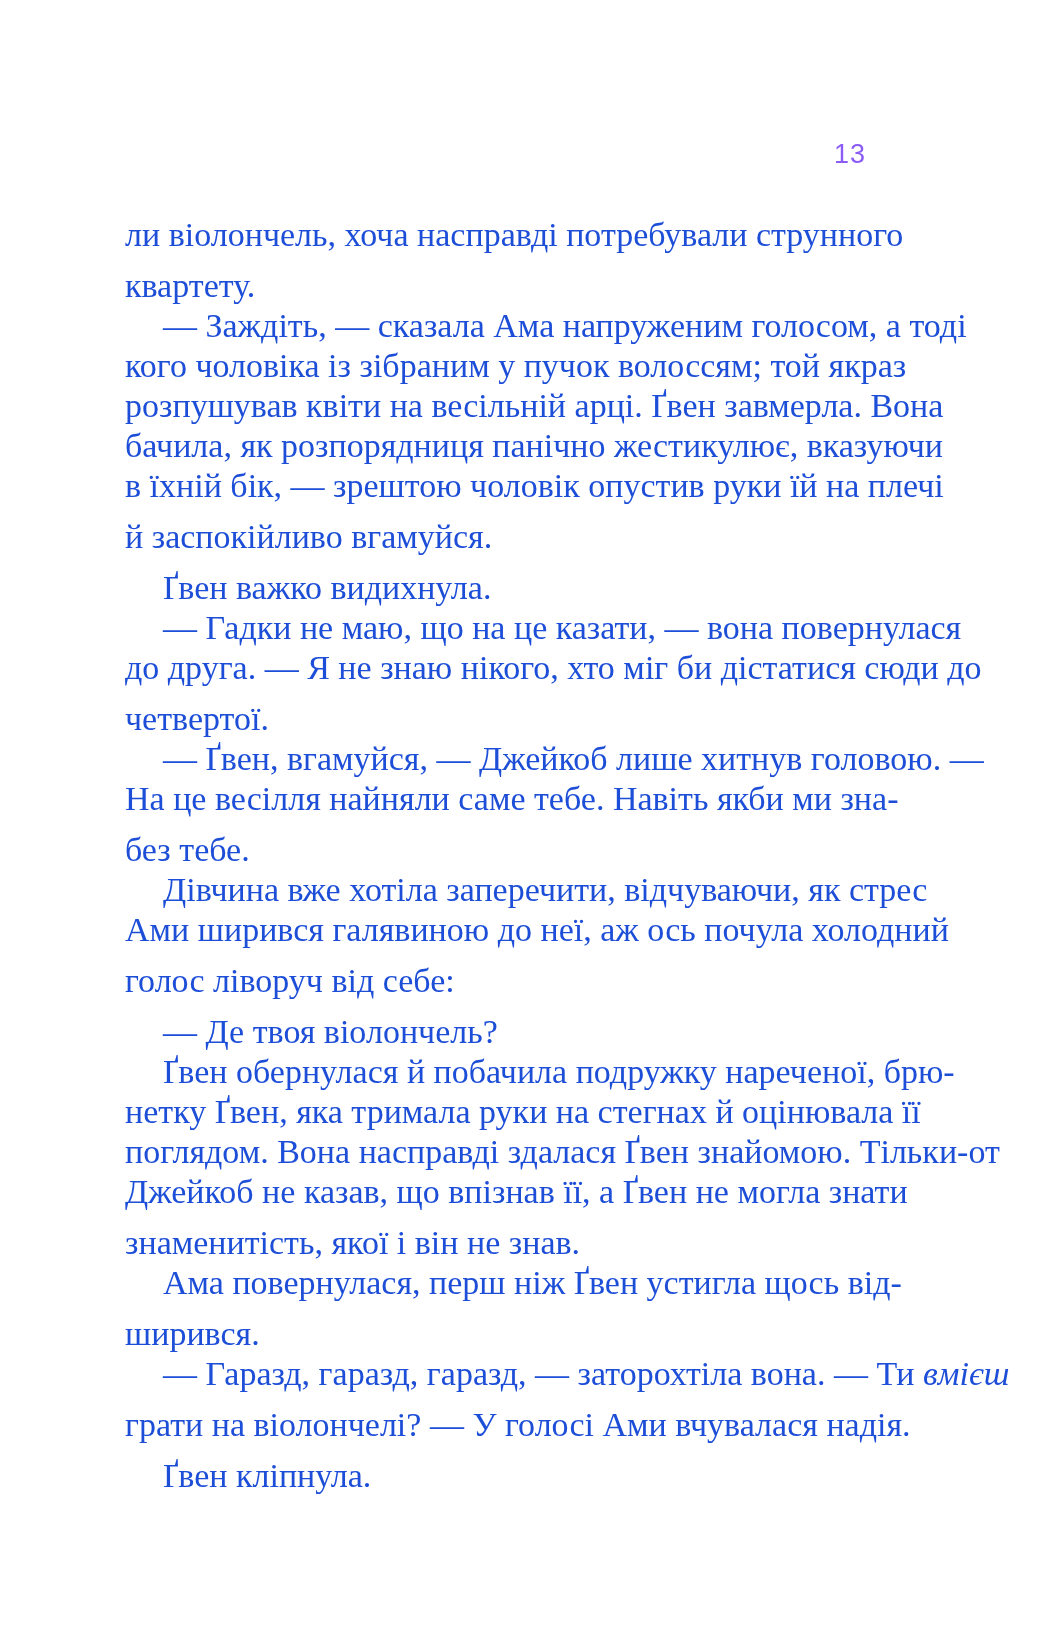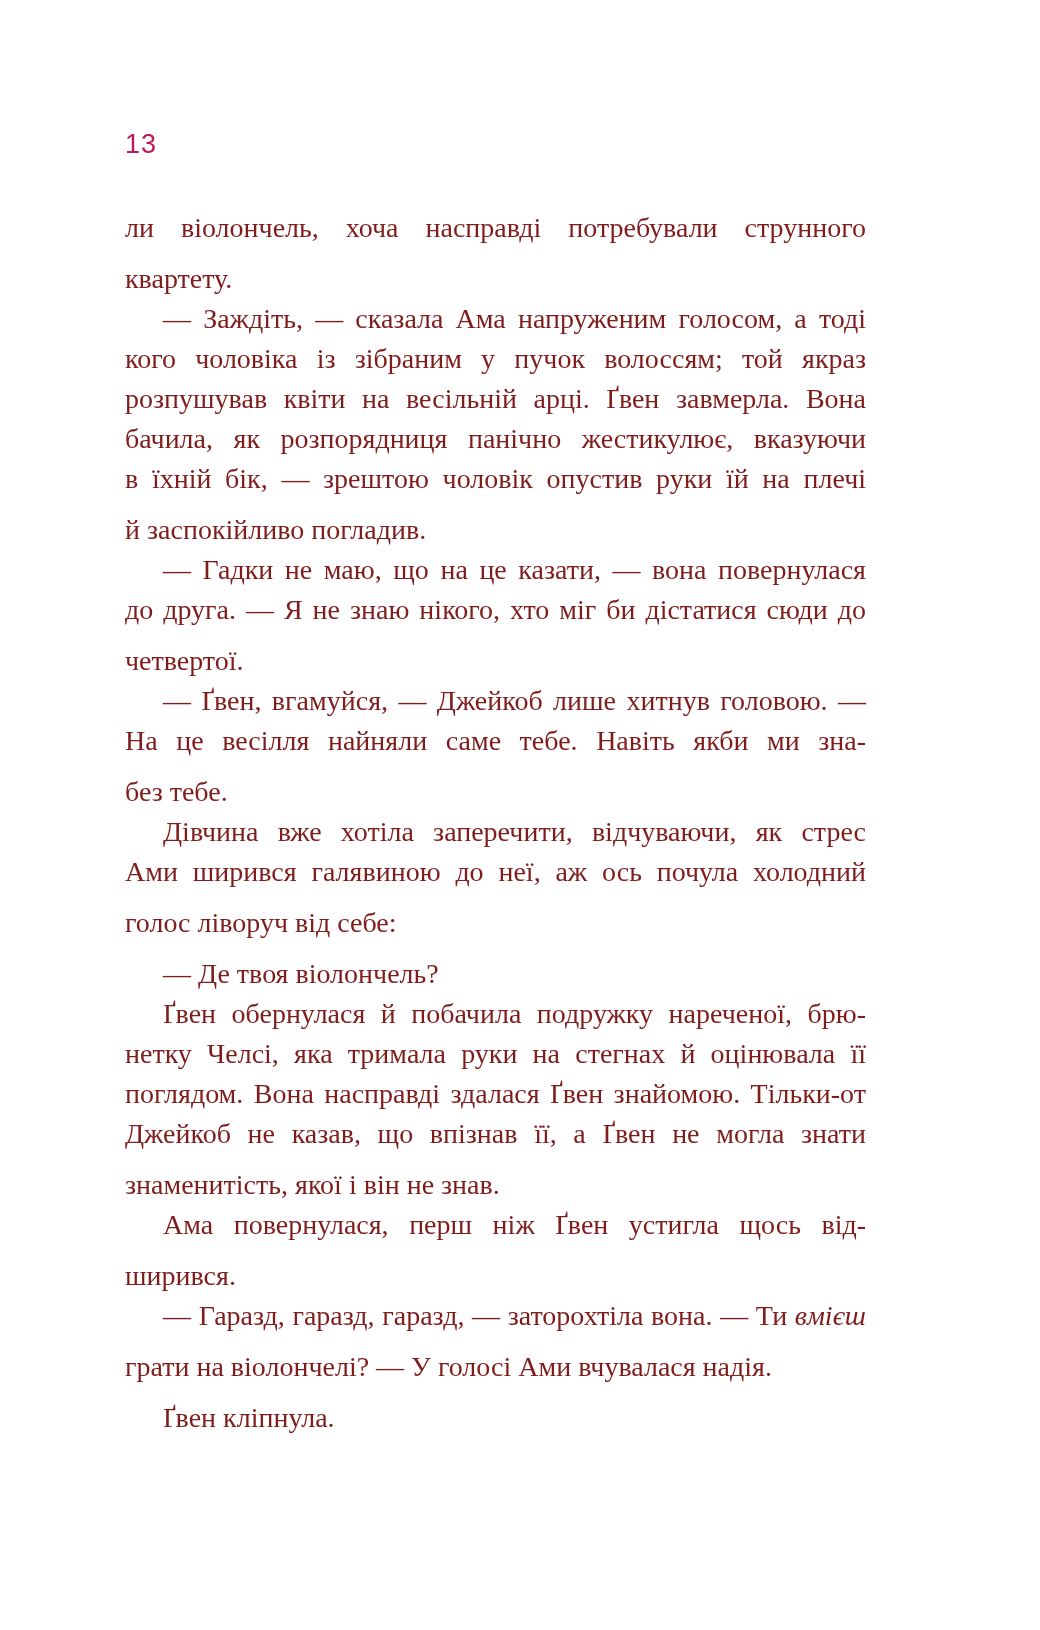--- a/index.html
+++ b/index.html
@@ -14,36 +14,37 @@
     overflow: hidden;
     font-family: "Liberation Serif", "DejaVu Serif", serif;
   }
   .page {
     position: absolute;
     inset: 0;
     background: #ffffff;
   }
   .folio {
     position: absolute;
-    top: 131px;
+    top: 141px;
     left: 125px;
     width: 741px;
+    text-align: right;
     font-family: "Liberation Sans", "DejaVu Sans", sans-serif;
     font-size: 27px;
     line-height: 27px;
     letter-spacing: 1px;
-    color: #be185d;
+    color: #8b5cf6;
   }
   .text-block {
     position: absolute;
-    top: 208px;
+    top: 215px;
     left: 125px;
     width: 741px;
-    color: #7f1d1d;
-    font-size: 28px;
+    color: #1d4ed8;
+    font-size: 34px;
   }
   .paragraph {
     margin: 0;
     padding: 0;
   }
   .line {
     display: block;
     height: 40px;
     line-height: 40px;
     white-space: nowrap;
@@ -73,21 +74,24 @@
       <p class="paragraph">
         <span class="line">ли віолончель, хоча насправді потребували струнного</span>
         <span class="line last">квартету.</span>
       </p>
       <p class="paragraph">
         <span class="line indent">— Заждіть, — сказала Ама напруженим голосом, а тоді</span>
         <span class="line">кого чоловіка із зібраним у пучок волоссям; той якраз</span>
         <span class="line">розпушував квіти на весільній арці. Ґвен завмерла. Вона</span>
         <span class="line">бачила, як розпорядниця панічно жестикулює, вказуючи</span>
         <span class="line">в їхній бік, — зрештою чоловік опустив руки їй на плечі</span>
-        <span class="line last">й заспокійливо погладив.</span>
+        <span class="line last">й заспокійливо вгамуйся.</span>
+      </p>
+      <p class="paragraph">
+        <span class="line indent last">Ґвен важко видихнула.</span>
       </p>
       <p class="paragraph">
         <span class="line indent">— Гадки не маю, що на це казати, — вона повернулася</span>
         <span class="line">до друга. — Я не знаю нікого, хто міг би дістатися сюди до</span>
         <span class="line last">четвертої.</span>
       </p>
       <p class="paragraph">
         <span class="line indent">— Ґвен, вгамуйся, — Джейкоб лише хитнув головою. —</span>
         <span class="line">На це весілля найняли саме тебе. Навіть якби ми зна-</span>
         <span class="line last">без тебе.</span>
@@ -95,21 +99,21 @@
       <p class="paragraph">
         <span class="line indent">Дівчина вже хотіла заперечити, відчуваючи, як стрес</span>
         <span class="line">Ами ширився галявиною до неї, аж ось почула холодний</span>
         <span class="line last">голос ліворуч від себе:</span>
       </p>
       <p class="paragraph">
         <span class="line indent last">— Де твоя віолончель?</span>
       </p>
       <p class="paragraph">
         <span class="line indent">Ґвен обернулася й побачила подружку нареченої, брю-</span>
-        <span class="line">нетку Челсі, яка тримала руки на стегнах й оцінювала її</span>
+        <span class="line">нетку Ґвен, яка тримала руки на стегнах й оцінювала її</span>
         <span class="line">поглядом. Вона насправді здалася Ґвен знайомою. Тільки-от</span>
         <span class="line">Джейкоб не казав, що впізнав її, а Ґвен не могла знати</span>
         <span class="line last">знаменитість, якої і він не знав.</span>
       </p>
       <p class="paragraph">
         <span class="line indent">Ама повернулася, перш ніж Ґвен устигла щось від-</span>
         <span class="line last">ширився.</span>
       </p>
       <p class="paragraph">
         <span class="line indent">— Гаразд, гаразд, гаразд, — заторохтіла вона. — Ти <em>вмієш</em></span>

